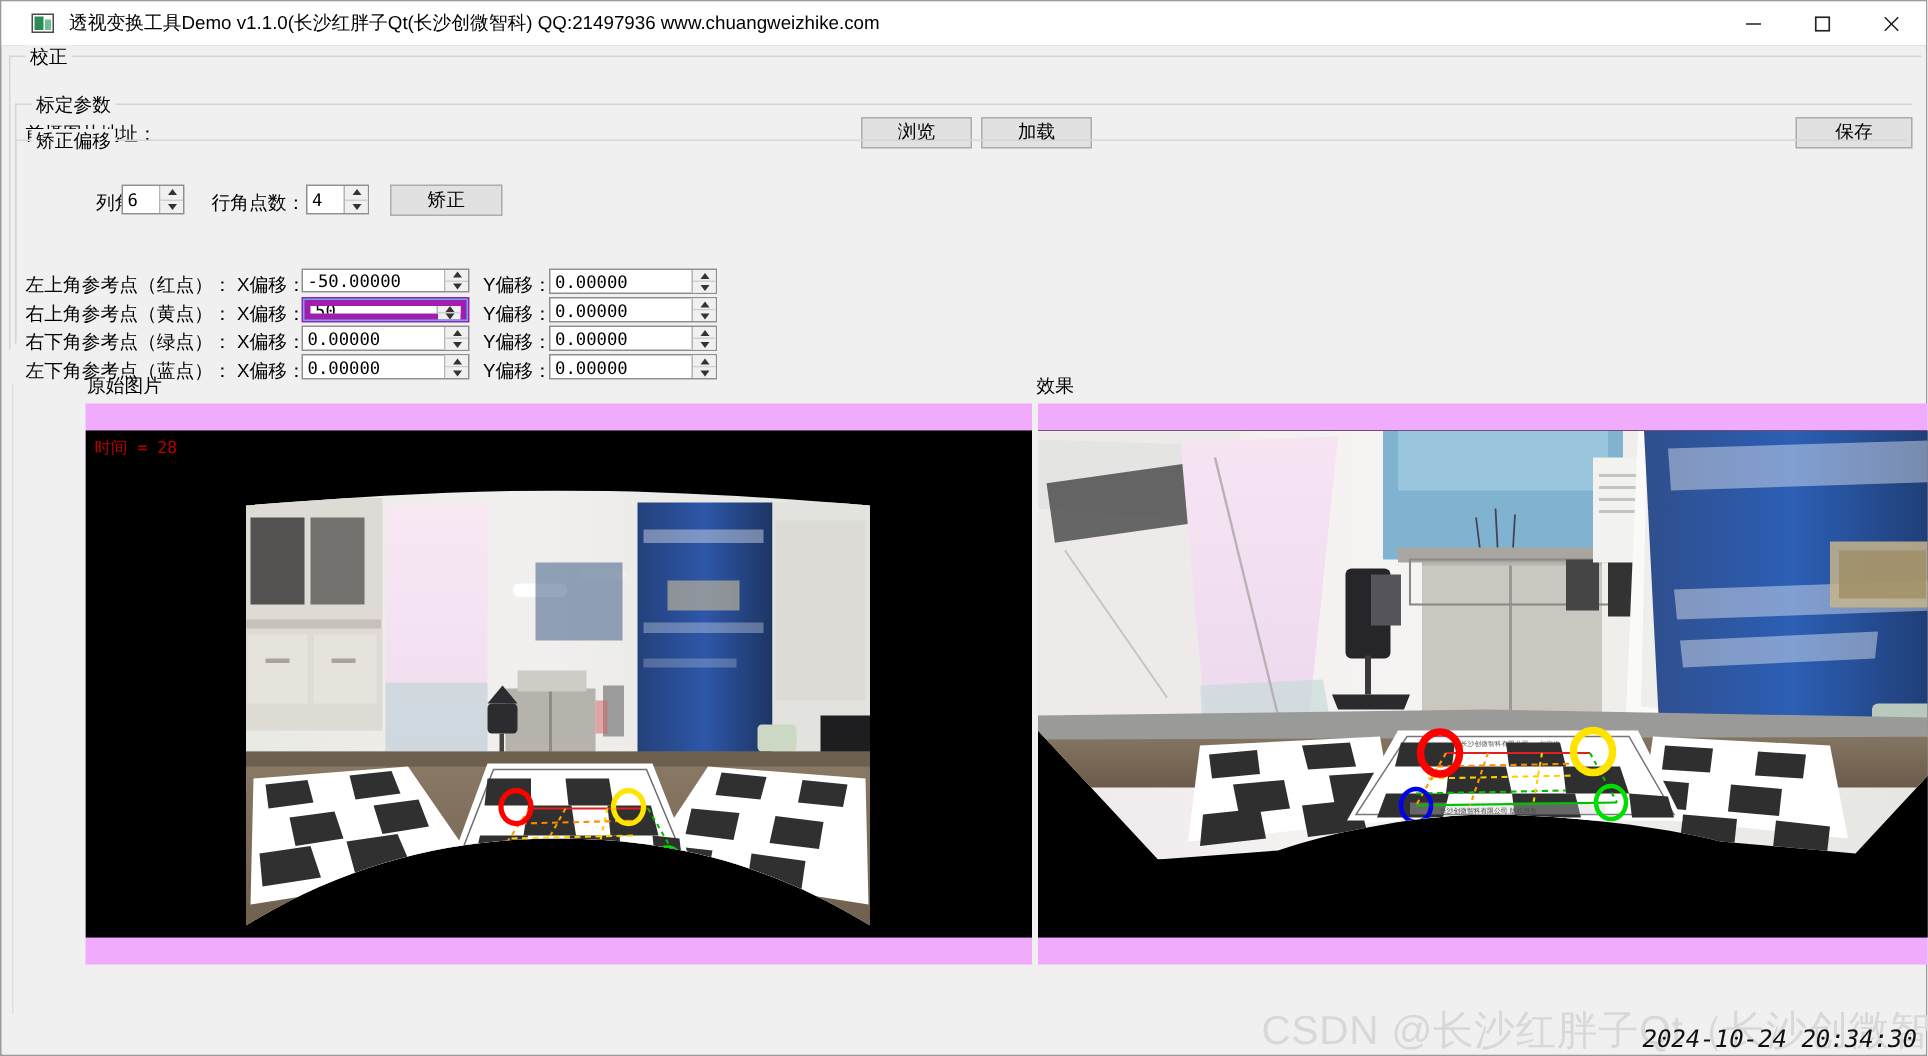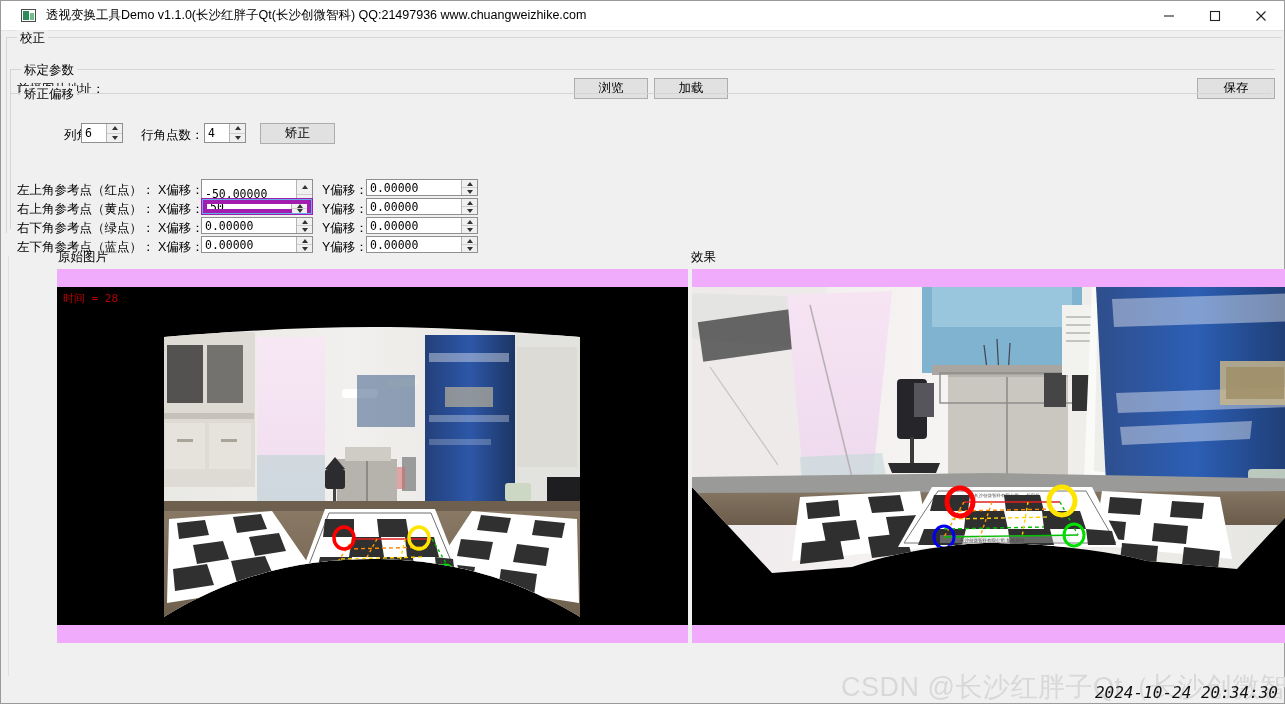--- a/index.html
+++ b/index.html
@@ -363,21 +363,21 @@
 
     <div class="btn" style="left:258px; top:92px; width:75px; height:21px;">矫正</div>
 
     <div class="groupbox" id="gb-offset">
       <span class="gb-title">矫正偏移</span>
     </div>
 
     <div id="offset-rows">
         <span class="lbl" style="left: 15px; top: 151px;">左上角参考点（红点）：</span>
         <span class="lbl" style="left: 156px; top: 151px;">X偏移：</span>
-        <div class="spin" style="left: 199px; top: 148px; width: 112px; height: 30px; text-align: right;">
+        <div class="spin" style="left: 199px; top: 148px; width: 112px; height: 16px; text-align: right;">
           <div class="sp-val">-50.00000</div>
           <div class="sp-btns">
             <div class="sp-up">
               <i class="arrow-up"></i>
             </div>
             <div class="sp-dn">
               <i class="arrow-dn"></i>
             </div>
           </div>
         </div>

